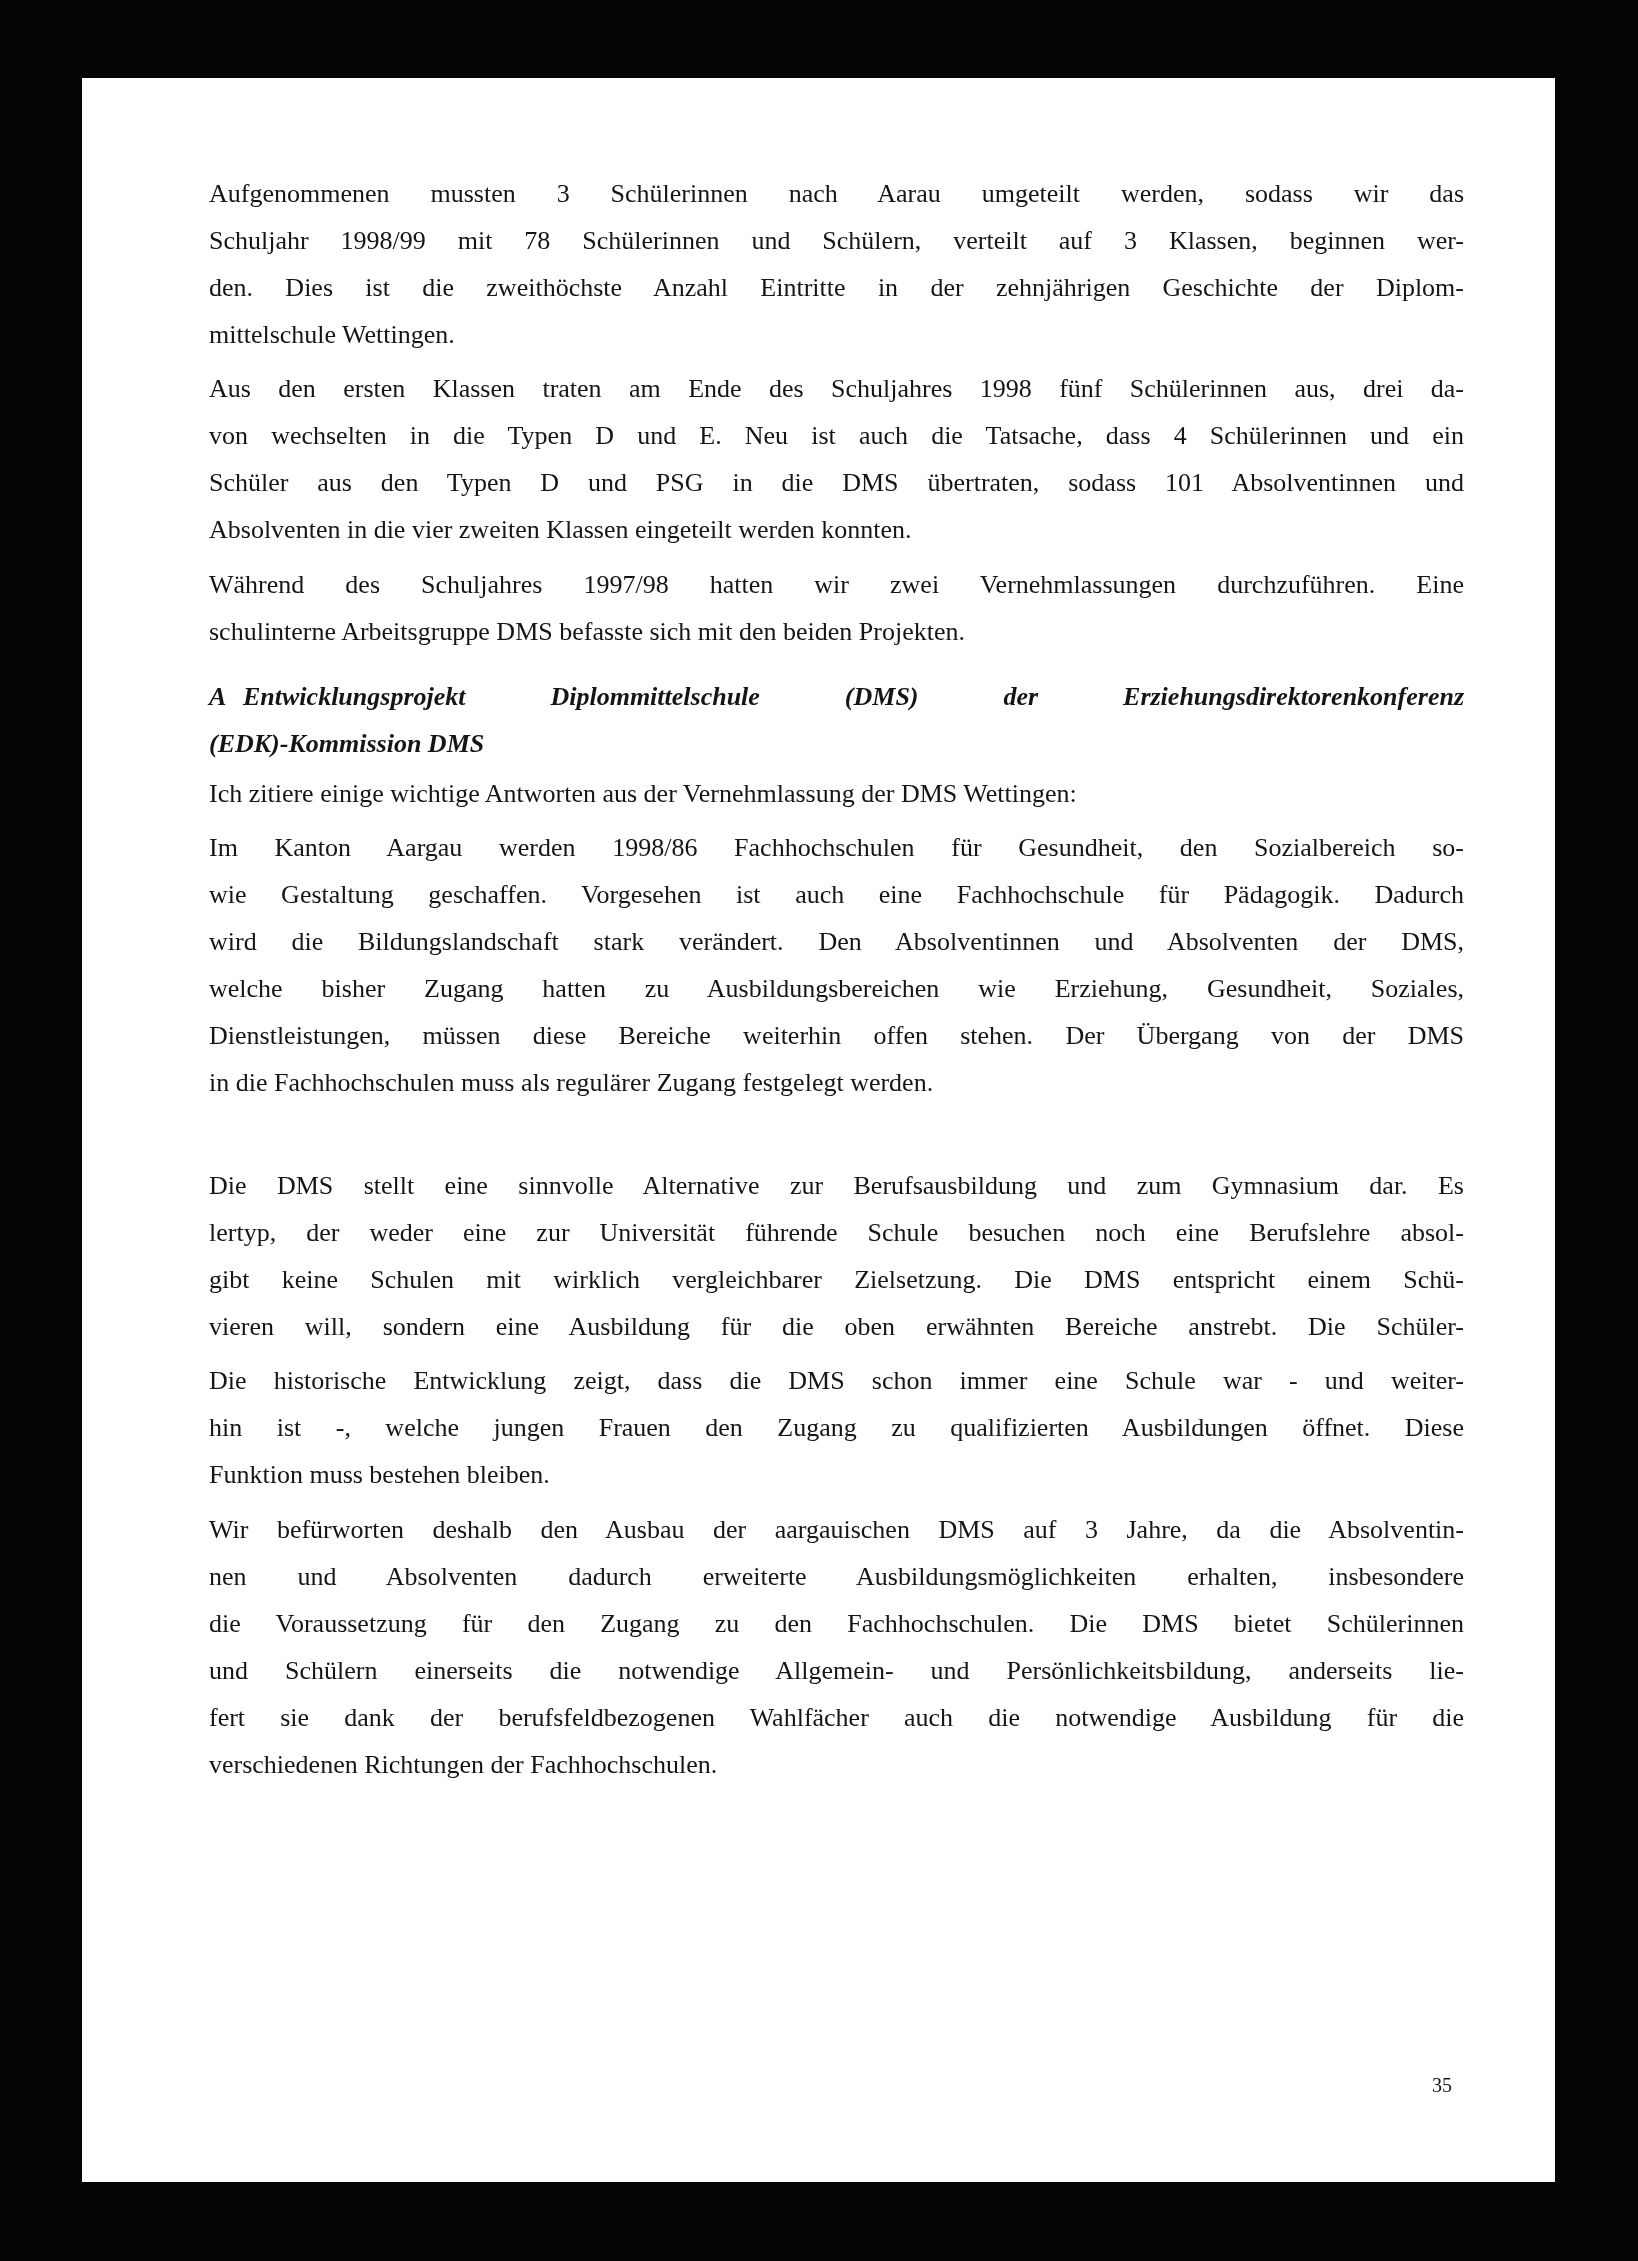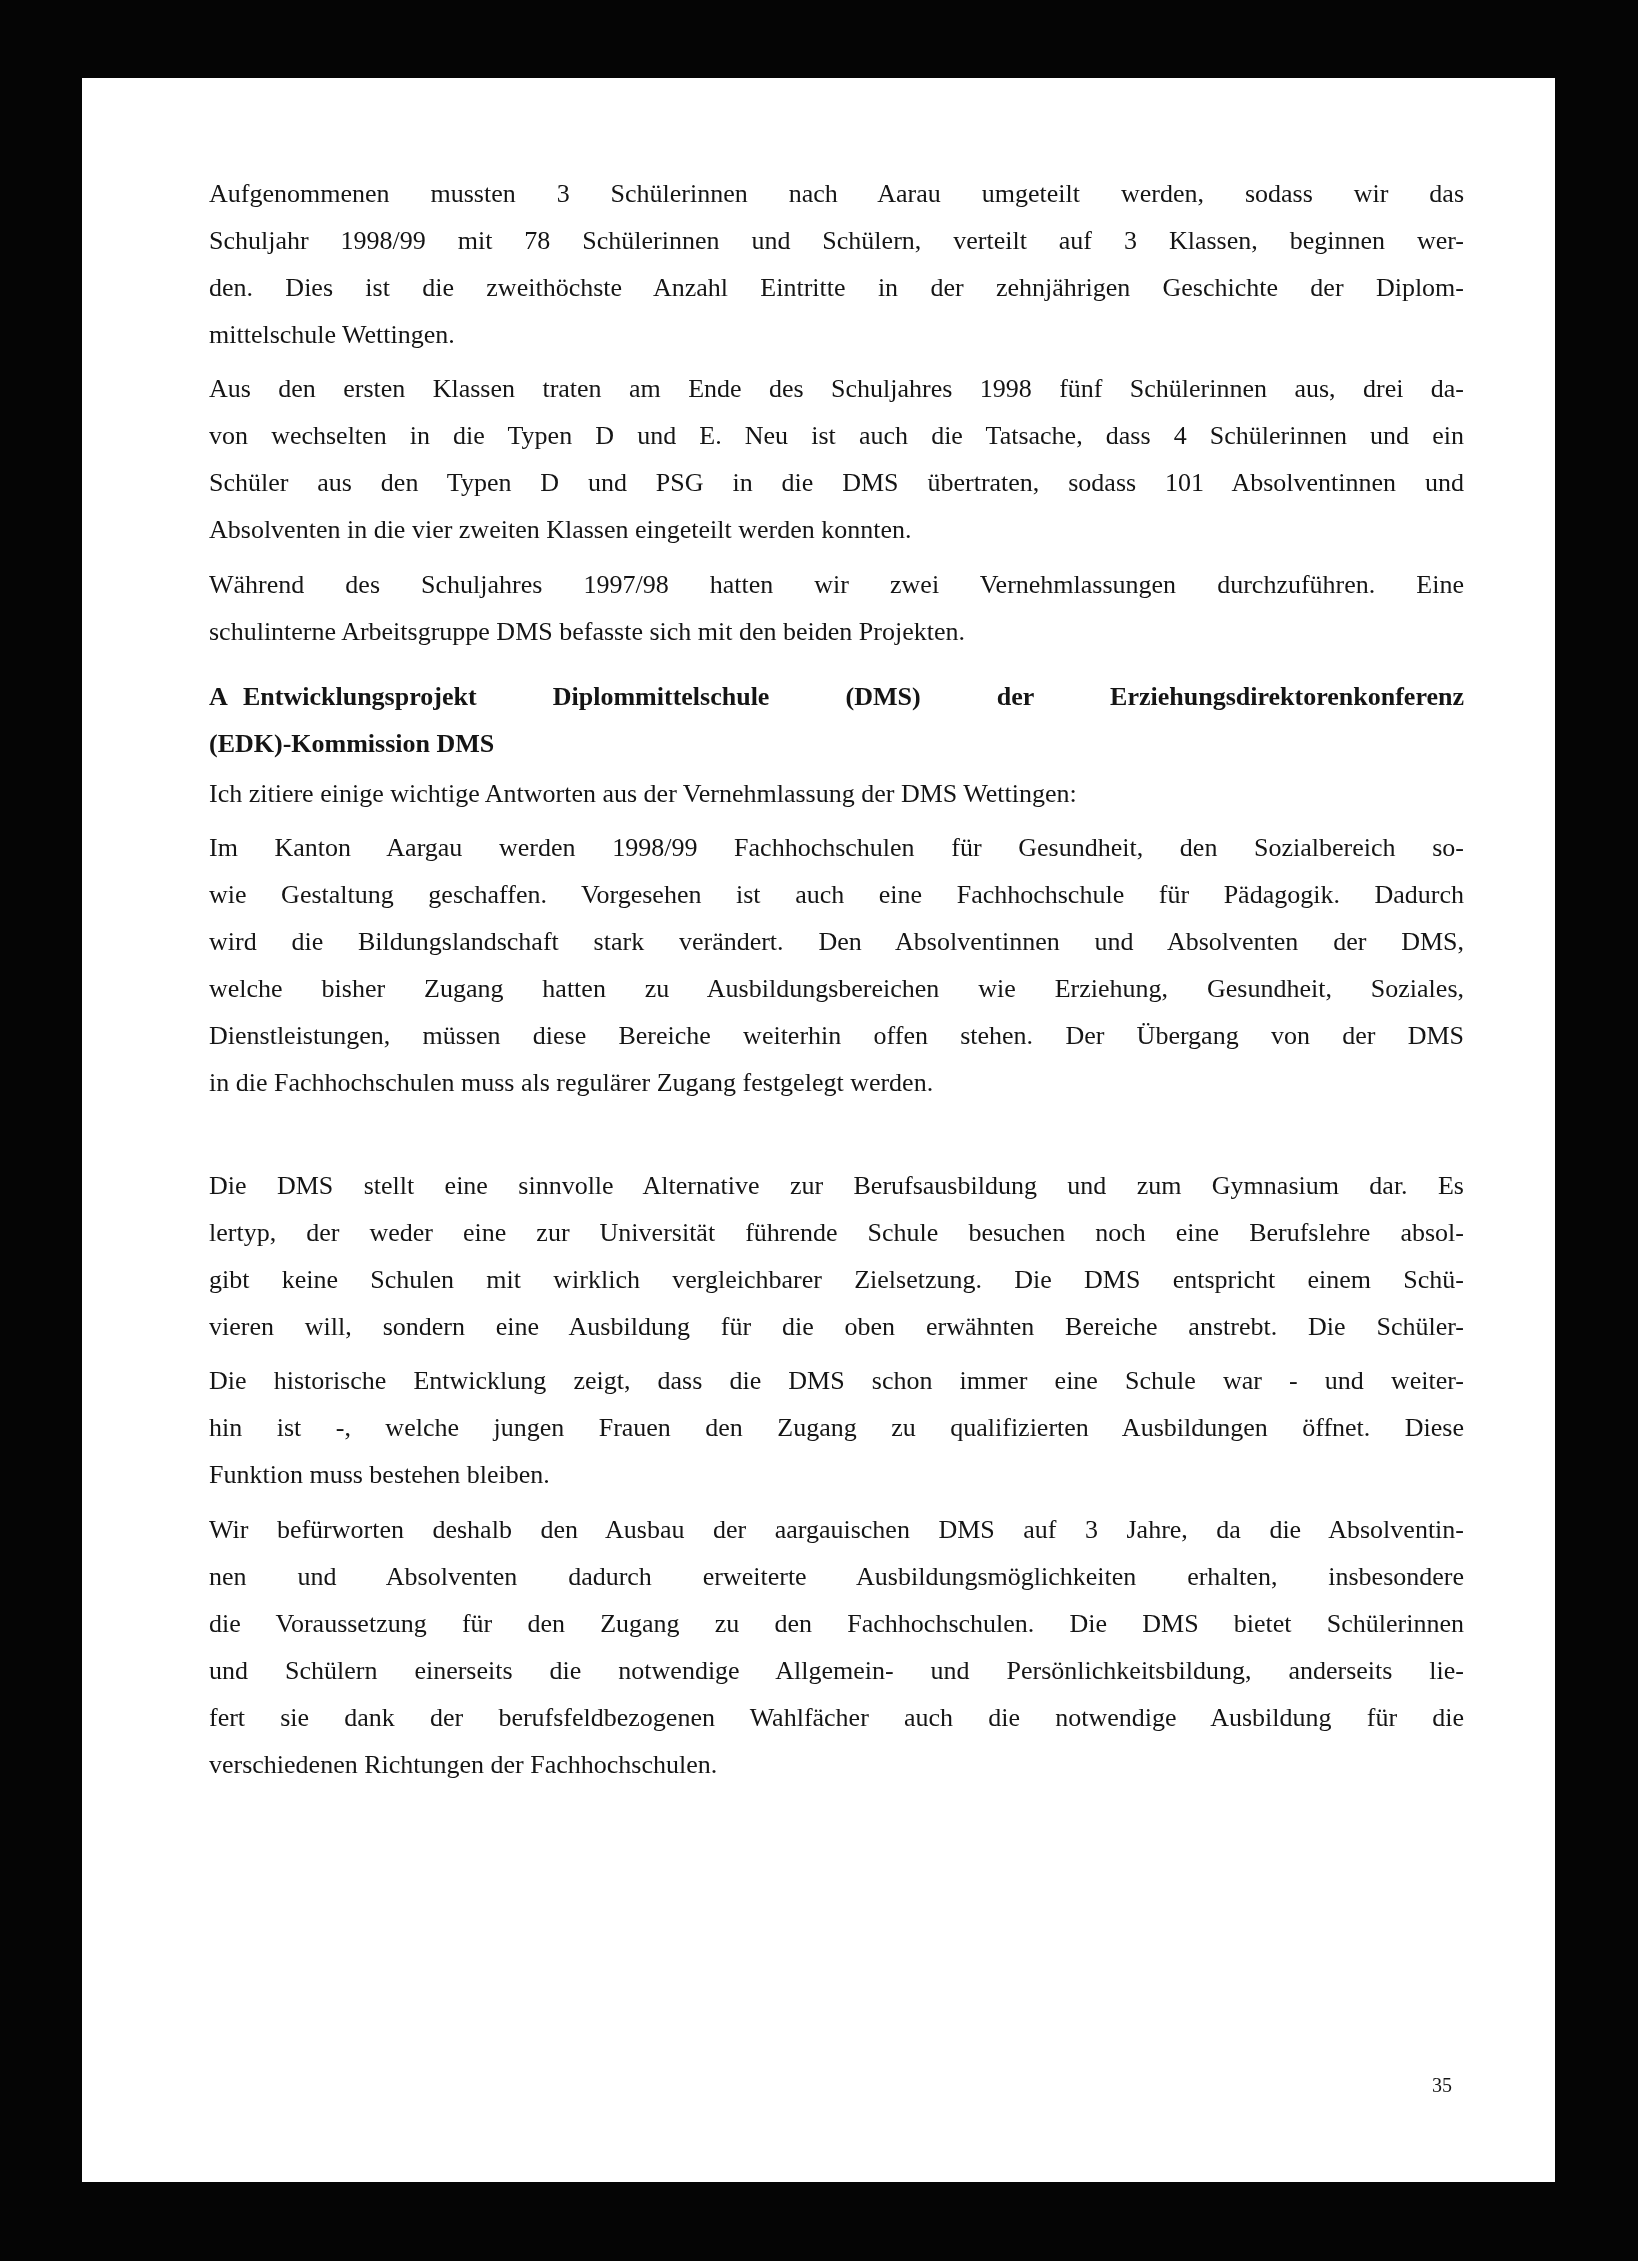--- a/index.html
+++ b/index.html
@@ -42,20 +42,21 @@
       text-align: justify;
       text-align-last: justify;
       white-space: nowrap;
       overflow: visible;
     }
     .ln.last {
       text-align-last: left;
     }
     .heading {
       font-weight: bold;
+      font-style: italic;
       margin-top: 18px;
       margin-bottom: 3.3px;
     }
     .heading .marker {
       display: inline-block;
       width: 34px;
     }
     .gap {
       height: 48px;
     }
@@ -98,21 +99,21 @@
     <p class="heading">
       <span class="ln"><span class="marker">A</span><span>Entwicklungsprojekt Diplommittelschule (DMS) der Erziehungsdirektorenkonferenz</span></span>
       <span class="ln last">(EDK)-Kommission DMS</span>
     </p>
 
     <p>
       <span class="ln last">Ich zitiere einige wichtige Antworten aus der Vernehmlassung der DMS Wettingen:</span>
     </p>
 
     <p>
-      <span class="ln">Im Kanton Aargau werden 1998/99 Fachhochschulen für Gesundheit, den Sozialbereich so-</span>
+      <span class="ln">Im Kanton Aargau werden 1998/86 Fachhochschulen für Gesundheit, den Sozialbereich so-</span>
       <span class="ln">wie Gestaltung geschaffen. Vorgesehen ist auch eine Fachhochschule für Pädagogik. Dadurch</span>
       <span class="ln">wird die Bildungslandschaft stark verändert. Den Absolventinnen und Absolventen der DMS,</span>
       <span class="ln">welche bisher Zugang hatten zu Ausbildungsbereichen wie Erziehung, Gesundheit, Soziales,</span>
       <span class="ln">Dienstleistungen, müssen diese Bereiche weiterhin offen stehen. Der Übergang von der DMS</span>
       <span class="ln last">in die Fachhochschulen muss als regulärer Zugang festgelegt werden.</span>
     </p>
 
     <div class="gap"></div>
 
     <p>

